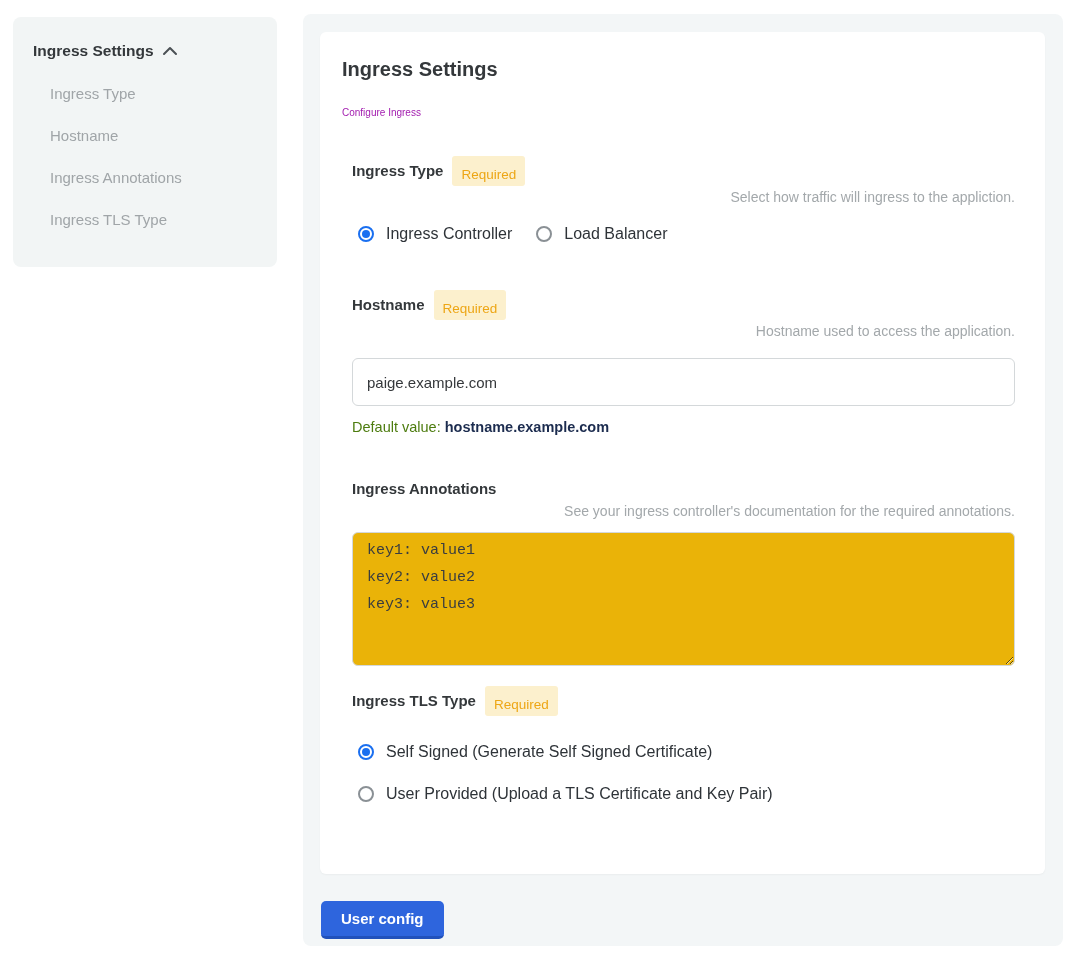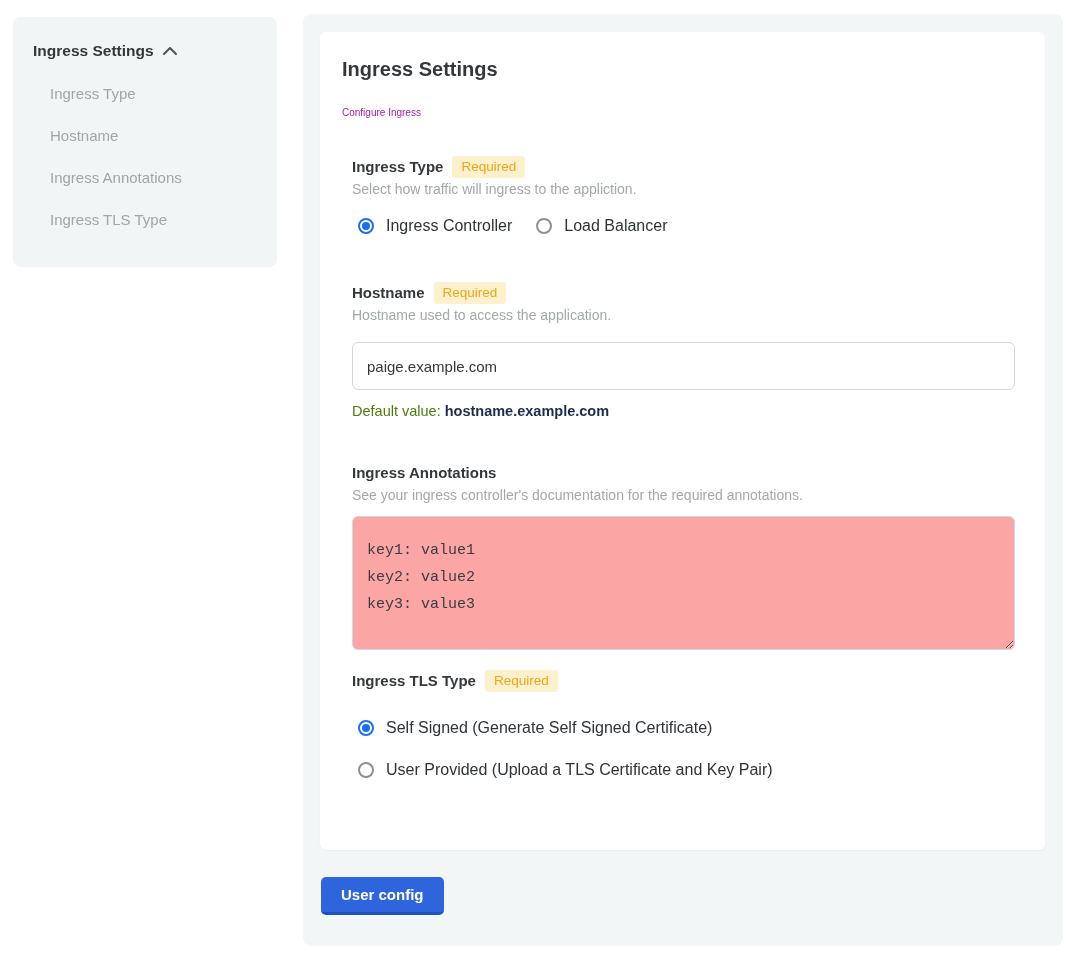--- a/index.html
+++ b/index.html
@@ -57,25 +57,25 @@
   .sec-annotations  { margin-top: 42px; }
   .sec-tls          { margin-top: 20px; }
 
   .field-label-row { display: flex; align-items: center; line-height: 22px; }
   .field-label { font-size: 15px; font-weight: bold; color: #34383b; }
   .required-badge {
     margin-left: 9px;
     font-size: 13.5px;
     background: #fcf0cd;
     color: #eda615;
-    padding: 3px 9px 4px;
+    padding: 11px 9px 4px;
     border-radius: 3px;
     line-height: 15px;
   }
-  .field-help { margin-top: 2px; font-size: 14px; color: #a3a8ab; line-height: 18px; }
+  .field-help { margin-top: 2px; font-size: 14px; color: #a3a8ab; line-height: 18px; text-align: right; }
 
   
   .radio-row-inline { display: flex; align-items: center; gap: 24px; margin-top: 16px; margin-left: 6px; }
   .radio-group-stacked { margin-top: 24px; margin-left: 6px; }
   .radio-option { display: flex; align-items: center; gap: 12px; cursor: pointer; height: 24px; }
   .radio-group-stacked .radio-option + .radio-option { margin-top: 18px; }
   .radio {
     width: 16px; height: 16px; border-radius: 50%;
     border: 2px solid #8a9095; background: #fff;
     position: relative; flex: none;
@@ -100,24 +100,24 @@
   }
   .default-line { margin-top: 12px; font-size: 14.5px; line-height: 18px; }
   .default-prefix { color: #4d7c0f; }
   .default-value { color: #1c2c4f; font-weight: bold; }
 
   .annotations-textarea {
     display: block;
     margin-top: 12px;
     width: 663px; height: 134px;
     border: 1px solid #d4d8da; border-radius: 6px;
-    padding: 20px 14px;
+    padding: 4px 14px;
     font-family: "Liberation Mono", "DejaVu Sans Mono", monospace;
     font-size: 15px; line-height: 27px; color: #3a3d40;
-    outline: none; background: #fca5a5;
+    outline: none; background: #eab308;
     resize: both;
   }
 
   
   .save-button {
     display: inline-block;
     margin-top: 27px; margin-left: 1px;
     height: 38px;
     padding: 0 20px;
     background: #2e65dd;

